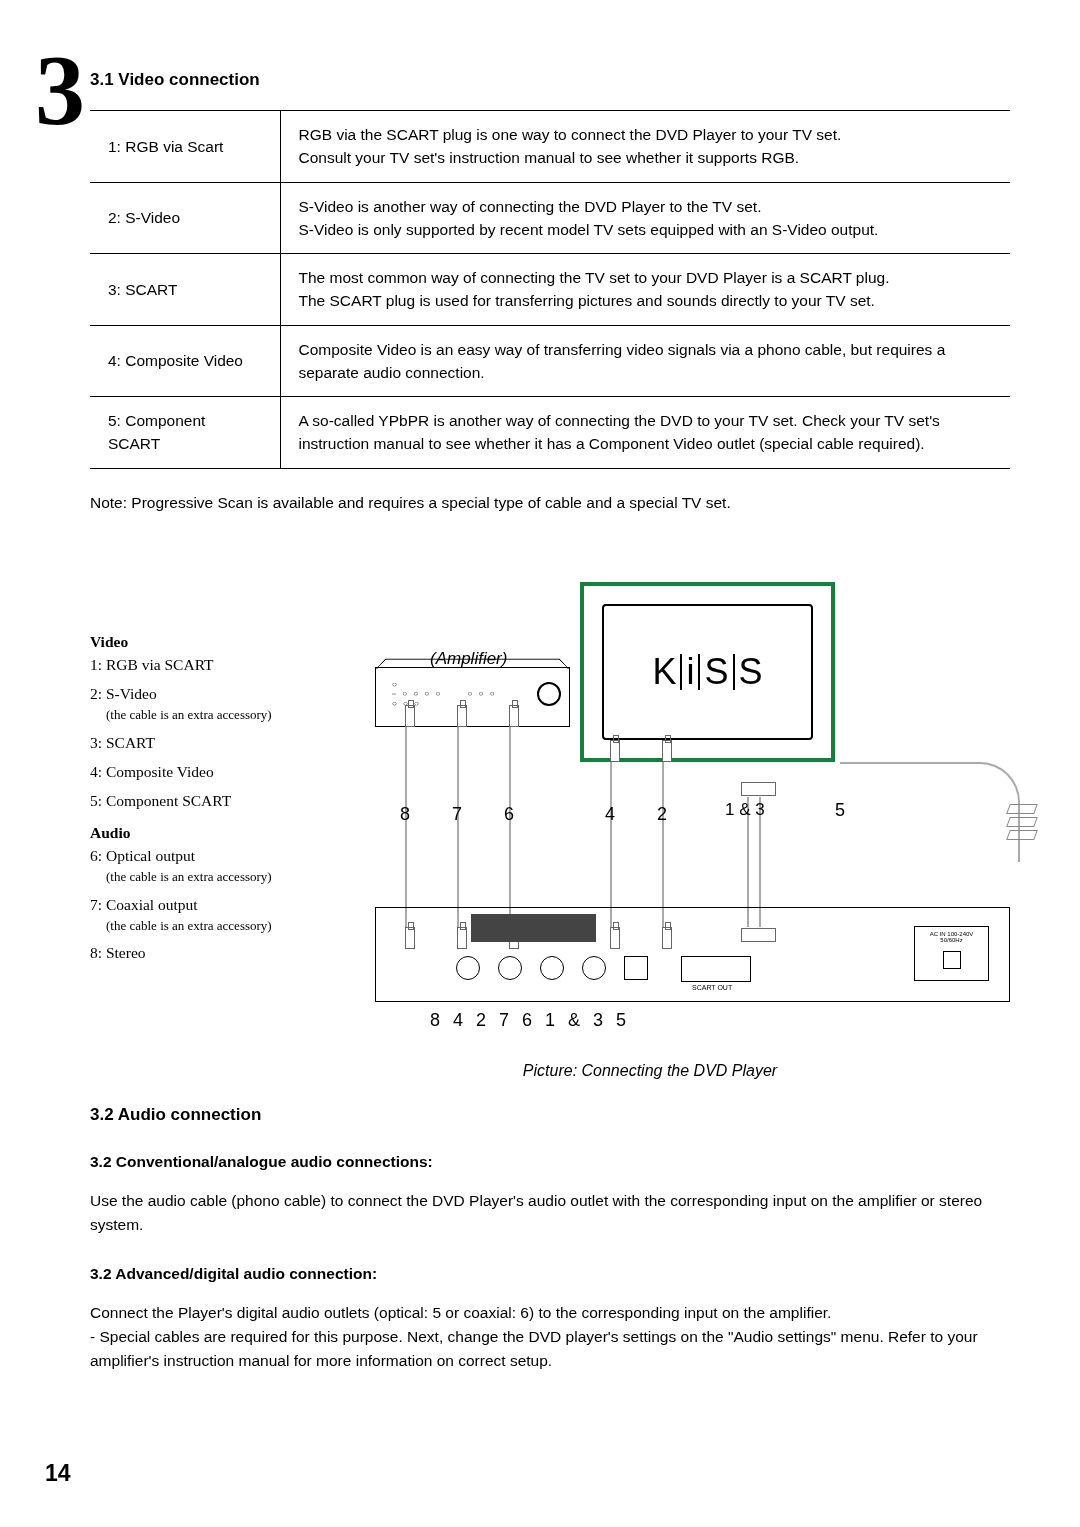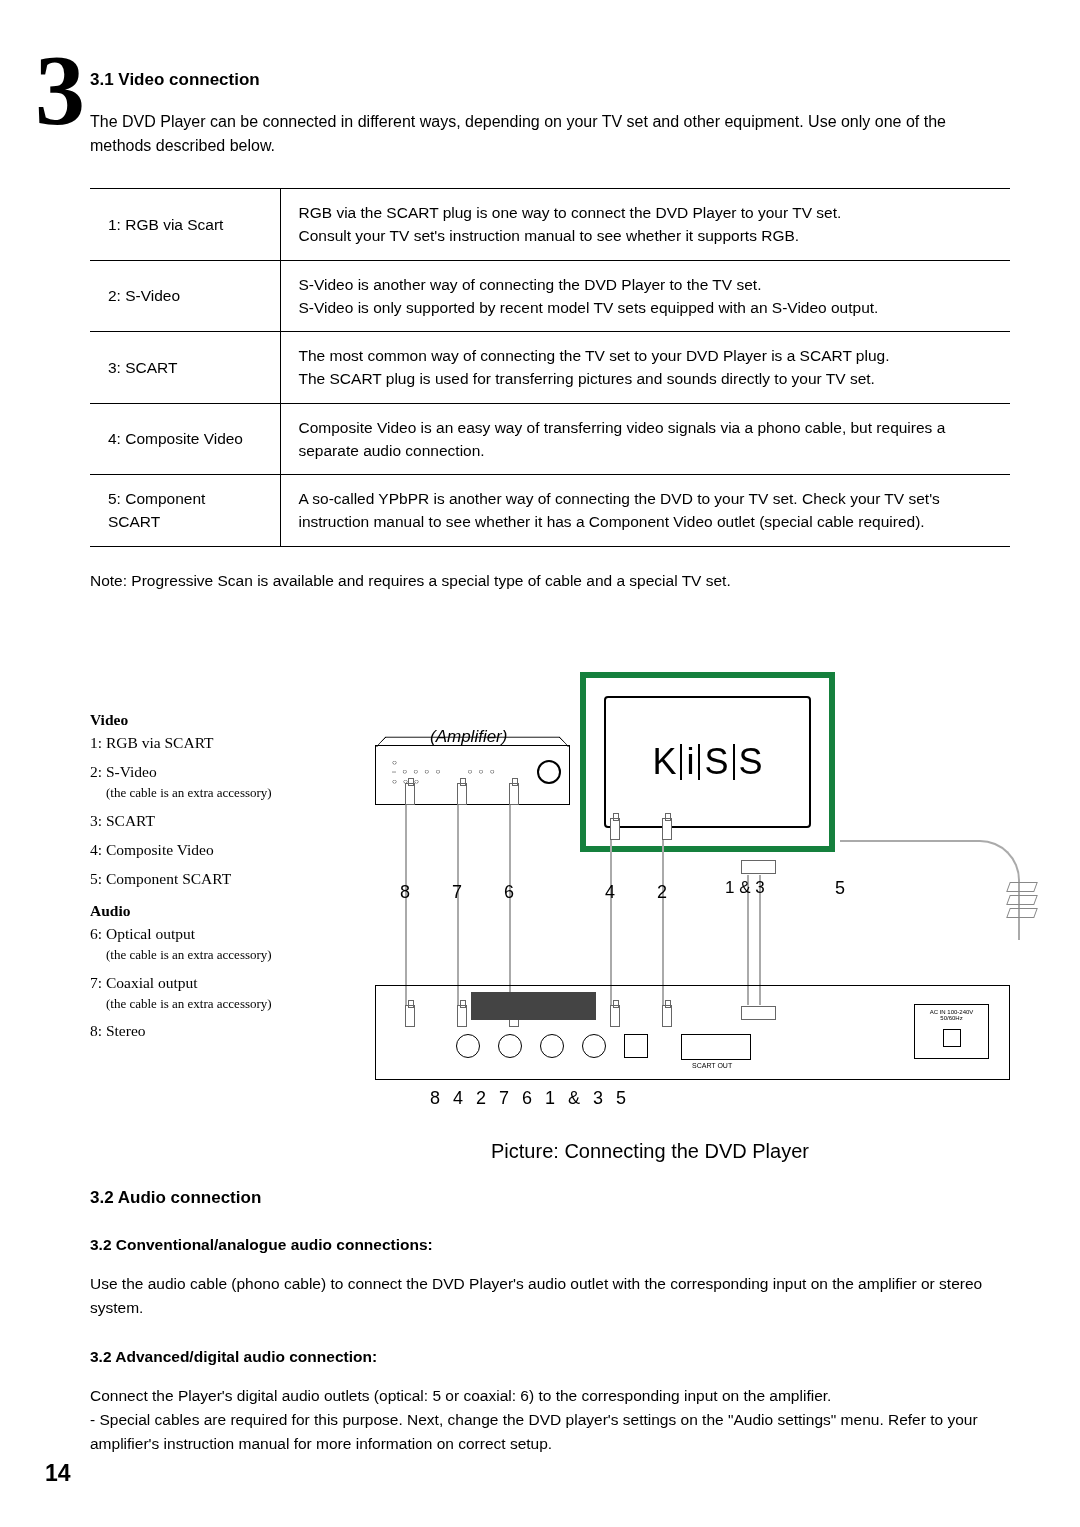--- a/index.html
+++ b/index.html
@@ -121,25 +121,25 @@
       position: absolute;
       right: 8px;
       top: 14px;
       width: 24px;
       height: 24px;
       border: 2px solid #000;
       border-radius: 50%;
     }
     .tv-box {
       position: absolute;
-      top: 22px;
+      top: 10px;
       left: 235px;
       width: 255px;
       height: 180px;
-      border: 6px solid #15803d;
+      border: 4px solid #15803d;
     }
     .tv-inner {
       position: absolute;
       top: 18px; left: 18px; right: 18px; bottom: 18px;
       border: 2px solid #000;
       border-radius: 4px;
       display: flex;
       align-items: center;
       justify-content: center;
       font-size: 36px;
@@ -298,21 +298,22 @@
       transform: skewX(-20deg);
     }
     .bot-nums {
       position: absolute;
       top: 438px;
       left: 85px;
       font-size: 18px;
       letter-spacing: 4px;
     }
     .caption {
-      font-size: 20px;
+      font-style: italic;
+      font-size: 16px;
       text-align: center;
       margin-left: 200px;
       margin-bottom: 25px;
     }
     .sec32 {
       font-size: 17px;
       font-weight: bold;
       margin-bottom: 28px;
     }
     .sub-heading {
@@ -333,21 +334,20 @@
       font-size: 23px;
     }
   </style>
 </head>
 <body>
 
 <div class="chapter-num">3</div>
 
 <div class="content">
   <div class="section-heading">3.1 Video connection</div>
-  <div class="para">The DVD Player can be connected in different ways, depending on your TV set and other equipment. Use only one of the methods described below.</div>
 
   <table class="conn">
     <tbody>
         <tr>
       <td>1: RGB via Scart</td>
       <td style="white-space:pre-line">RGB via the SCART plug is one way to connect the DVD Player to your TV set.
 Consult your TV set's instruction manual to see whether it supports RGB.</td>
     </tr>
     <tr>
       <td>2: S-Video</td>

